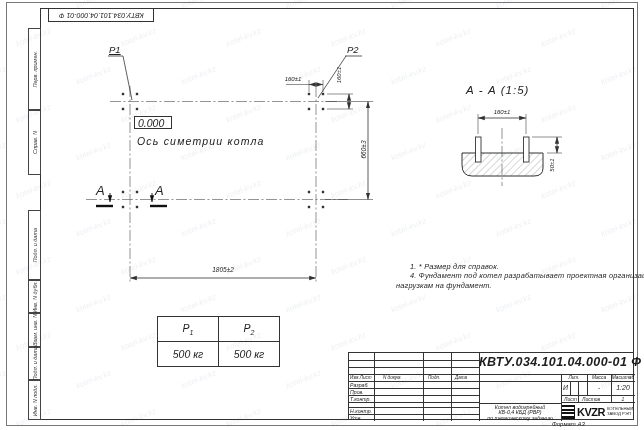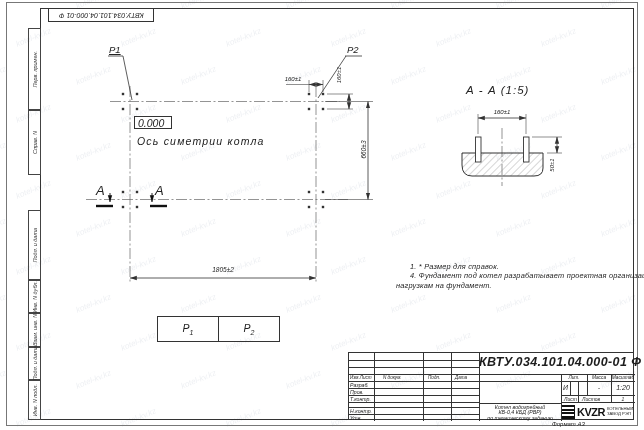--- a/index.html
+++ b/index.html
@@ -250,20 +250,24 @@
   <span class="txt" style="left:466px;top:84px;font-size:11.5px;letter-spacing:1px;">А - А (1:5)</span>
   <span class="txt ctr" style="left:489px;top:109px;width:26px;font-size:6px;">160±1</span>
   <span class="txt ctr rot" style="left:540px;top:162px;width:24px;font-size:6px;">50±1</span>
 
   <table class="loads abs" style="left:157px;top:316px;z-index:3;">
     <tbody>
         <tr>
       <td><span>P</span><sub>1</sub></td>
       <td><span>P</span><sub>2</sub></td>
     </tr>
+    <tr>
+      <td>500 кг</td>
+      <td>500 кг</td>
+    </tr>
   </tbody>
     </table>
 
   <div class="abs" style="left:352px;top:262px;width:280px;z-index:3;margin-left:44px;">
     <p class="note">1. * Размер для справок.</p>
     <p class="note">4. Фундамент под котел разрабатывает проектная организация по нагрузкам на фундамент.</p>
   </div>
 
   <div class="abs" style="left:348px;top:352px;width:286px;height:68px;border:1.1px solid #333;box-sizing:border-box;z-index:3;">
 

